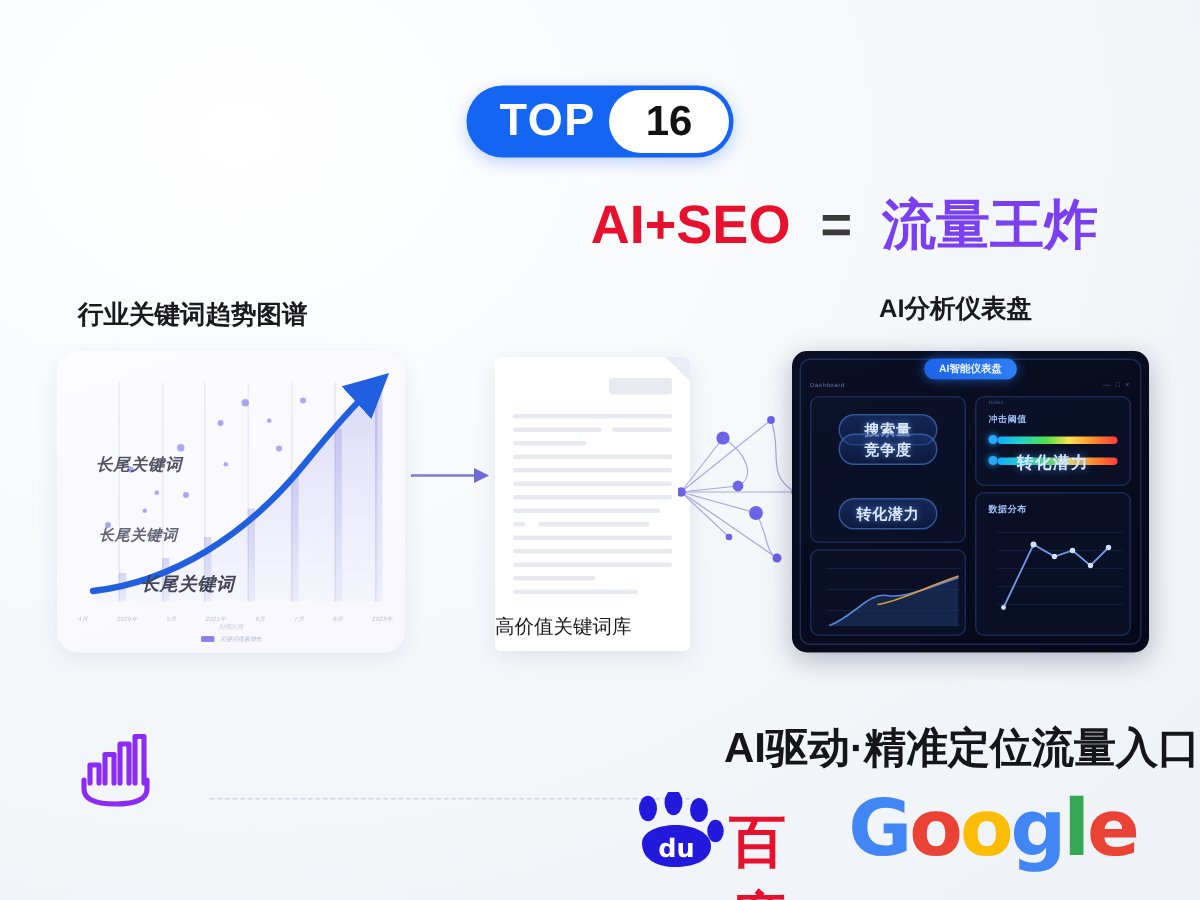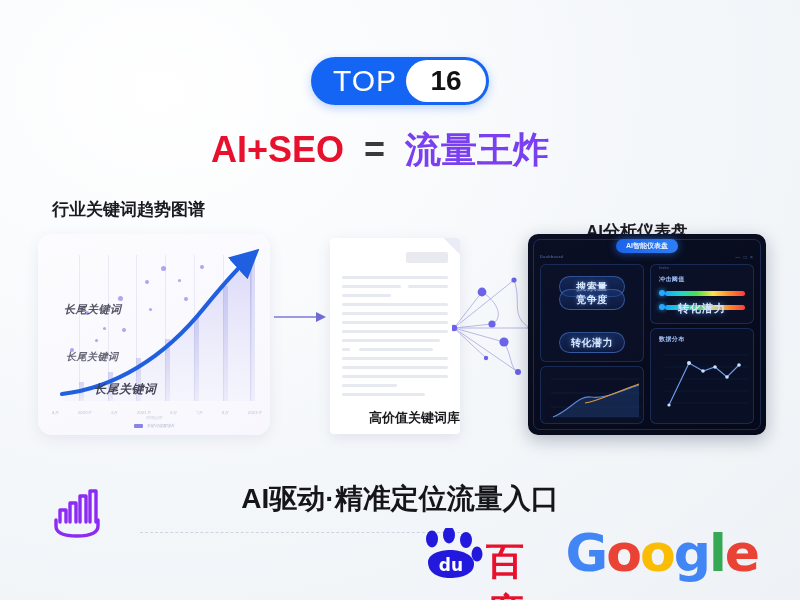--- a/index.html
+++ b/index.html
@@ -17,46 +17,46 @@
   
   .top-badge {
     position: absolute; left: 311px; top: 57px;
     width: 178px; height: 48px;
     background: #1565f5;
     border-radius: 26px;
     display: flex; align-items: center;
     box-shadow: 0 3px 10px rgba(21,101,245,.28);
   }
   .top-badge .tb-text {
-    color: #ffffff; font-size: 30px; font-weight: normal;
+    color: #ffffff; font-size: 30px; font-weight: bold;
     letter-spacing: 1px; margin-left: 22px;
   }
   .top-badge .tb-circle {
     position: absolute; right: 3px; top: 3px;
     width: 80px; height: 42px;
     background: #ffffff; border-radius: 22px;
     display: flex; align-items: center; justify-content: center;
     color: #111; font-size: 28px; font-weight: bold;
   }
 
   
   .main-title {
     position: absolute; left: 0; top: 126px; width: 732px;
-    text-align: center; font-size: 36px; font-weight: bold;
+    text-align: right; font-size: 36px; font-weight: bold;
     white-space: nowrap;
     padding-left: 28px;
   }
   .mt-red { color: #e8112d; }
   .mt-eq  { color: #3a3a3a; margin: 0 10px; }
   .mt-pur { color: #7a3ff0; }
 
   
   .cap { position: absolute; font-size: 17px; font-weight: bold; color: #1b1b1f; white-space: nowrap; }
   .cap-left  { left: 52px;  top: 198px; text-align: center; }
-  .cap-right { left: 586px; top: 194px; margin-top: 26px; }
+  .cap-right { left: 586px; top: 194px; }
 
   
   .chart-card {
     position: absolute; left: 38px; top: 234px;
     width: 232px; height: 201px;
     background: linear-gradient(160deg,#fcfcff 0%, #f7f7fd 100%);
     border-radius: 14px;
     box-shadow: 0 4px 14px rgba(80,80,140,.10);
     overflow: hidden;
     font-style: italic;
@@ -121,21 +121,21 @@
     position: absolute; right: 12px; top: 14px;
     width: 42px; height: 11px; border-radius: 2px; background: #e9eaf0;
   }
   .doc-lines { position: absolute; left: 12px; right: 12px; top: 38px; }
   .doc-lines i {
     display: block; height: 3px; border-radius: 2px;
     background: #e7e9f0; margin-bottom: 6px;
   }
   .doc-caption {
     position: absolute; left: 0; right: 0; bottom: 7px;
-    text-align: right; font-size: 13px; font-weight: bold; color: #1b1b1f;
+    text-align: left; font-size: 13px; font-weight: normal; color: #1b1b1f;
   }
 
   
   .net { position: absolute; left: 452px; top: 272px; width: 86px; height: 112px; }
 
   
   .dash {
     position: absolute; left: 528px; top: 234px;
     width: 238px; height: 201px;
     background: linear-gradient(150deg,#0a0f24 0%, #070b1c 60%, #05091a 100%);
@@ -208,21 +208,21 @@
   .gauge-overlay {
     position: absolute; left: 0; right: 0; top: 36px;
     text-align: center; font-size: 11px; font-weight: bold;
     color: #d6e6ff; letter-spacing: 1px;
     text-shadow: 0 0 6px rgba(90,160,255,.8);
   }
 
   
   .bottom-title {
     position: absolute; left: 0; top: 480px; width: 800px;
-    text-align: center; font-size: 28px; font-weight: bold; color: #16161a;
+    text-align: right; font-size: 28px; font-weight: bold; color: #16161a;
   }
   .dashline {
     position: absolute; left: 140px; top: 532px; width: 320px; height: 1px;
     border-top: 1px dashed #c9cfe0; opacity: .85;
   }
   .bar-icon { position: absolute; left: 46px; top: 486px; width: 62px; height: 58px; }
   .logos {
     position: absolute; left: 418px; top: 520px;
     width: 340px; height: 66px;
     display: flex; align-items: center; gap: 10px;

